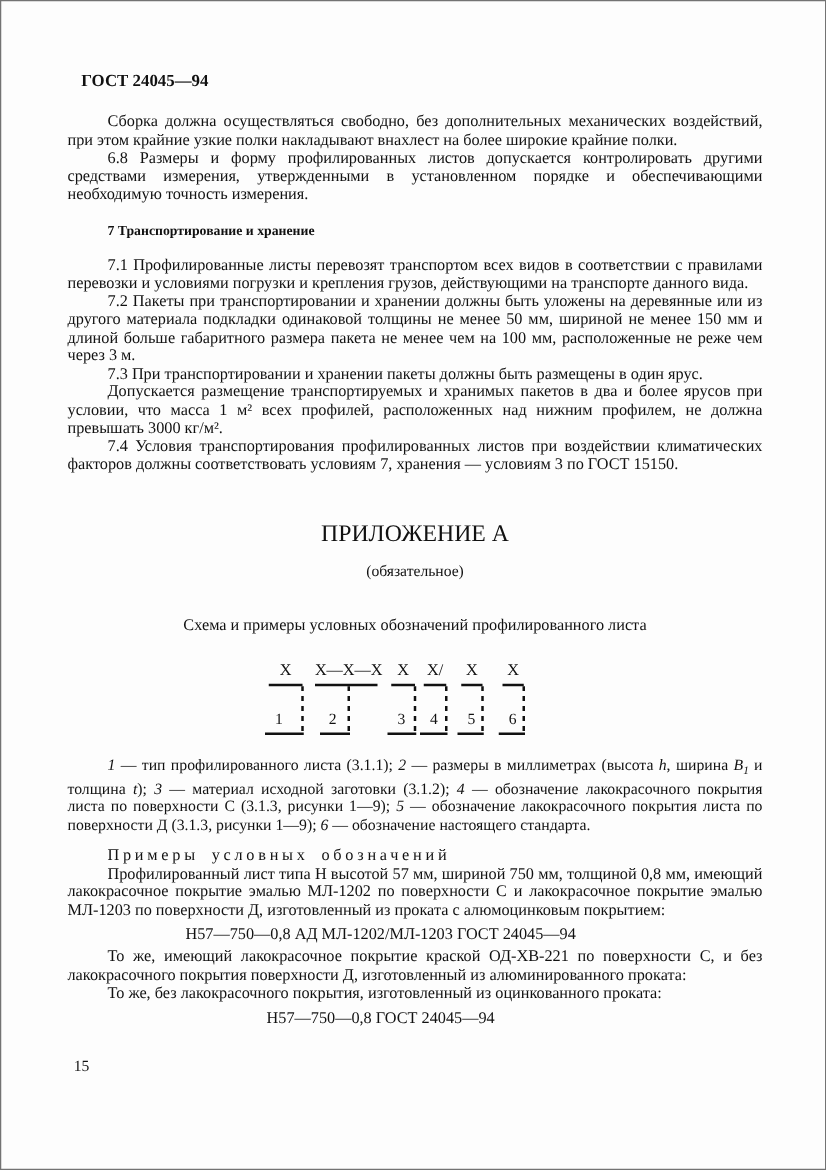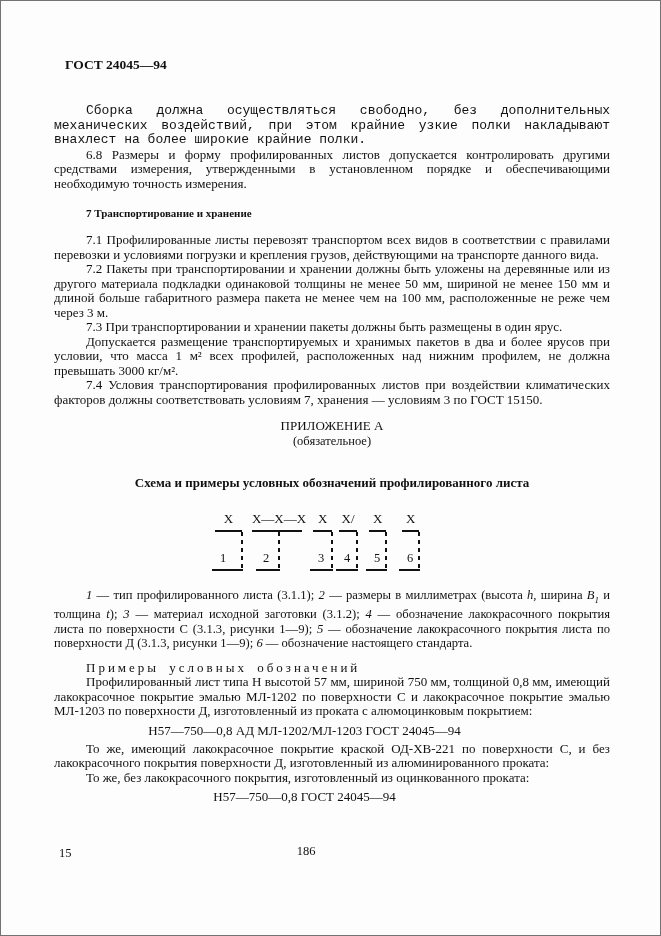--- a/index.html
+++ b/index.html
@@ -14,31 +14,31 @@
   }
   .content{position:absolute;left:53px;top:0;width:556px;}
   .doc-header{
     margin:56px 0 0 11px;
     font-weight:bold;font-size:13.5px;line-height:16px;
   }
   p.body{
     margin:0;font-size:13px;line-height:14.5px;
     text-align:justify;text-indent:32px;
   }
-  p.first{margin-top:31px;font-family:Liberation Mono, monospace;}
+  p.first{margin-top:17px;}
   .sec-title{
     margin:14px 0 12px 0;
     font-weight:bold;font-size:11px;line-height:16px;
     text-indent:32px;
   }
-  .app-title{margin:12px 0 0 0;text-align:center;font-size:13px;line-height:14.5px;}
-  .app-subtitle{margin:0;text-align:center;font-size:12.5px;line-height:14.5px;}
+  .app-title{margin:42px 0 0 0;text-align:center;font-size:19px;line-height:14.5px;}
+  .app-subtitle{margin:15px;text-align:center;font-size:12.5px;line-height:14.5px;}
   .scheme-heading{
     margin:27px 0 0 0;text-align:center;
-    font-weight:bold;font-size:13px;line-height:15px;
+    font-weight:normal;font-size:13px;line-height:15px;
   }
   
   .scheme{
     display:flex;justify-content:center;align-items:flex-end;
     margin:21px 30px 0 0;
   }
   .s-unit{position:relative;}
   .u1{margin-right:10px}.u2{margin-right:7px}.u3{margin-right:7px}
   .u4{margin-right:12px}.u5{margin-right:16px}.u6{margin-right:0}
   .s-label{
@@ -147,14 +147,13 @@
     <p class="formula">Н57—750—0,8 АД МЛ-1202/МЛ-1203 ГОСТ 24045—94</p>
 
     <p class="body">То же, имеющий лакокрасочное покрытие краской ОД-ХВ-221 по поверхности С, и без лакокрасочного покрытия поверхности Д, изготовленный из алюминированного проката:</p>
 
     <p class="body">То же, без лакокрасочного покрытия, изготовленный из оцинкованного проката:</p>
     <p class="formula">Н57—750—0,8 ГОСТ 24045—94</p>
 
   </div>
 
   <span class="footer-left">15</span>
-  <span class="footer-center">186</span>
 </div>
 
 </body></html>

